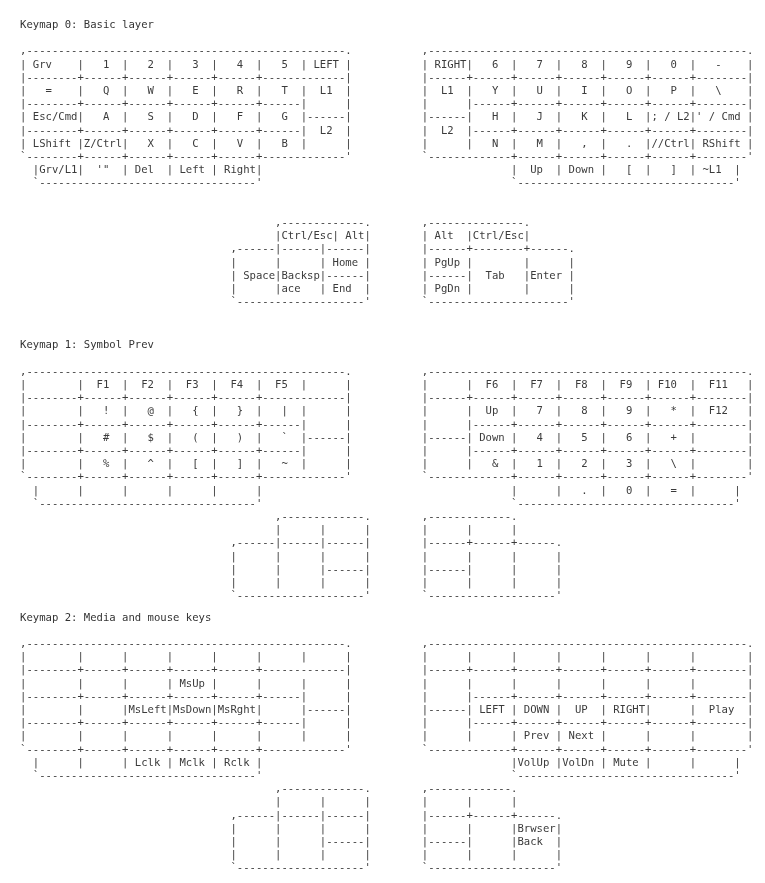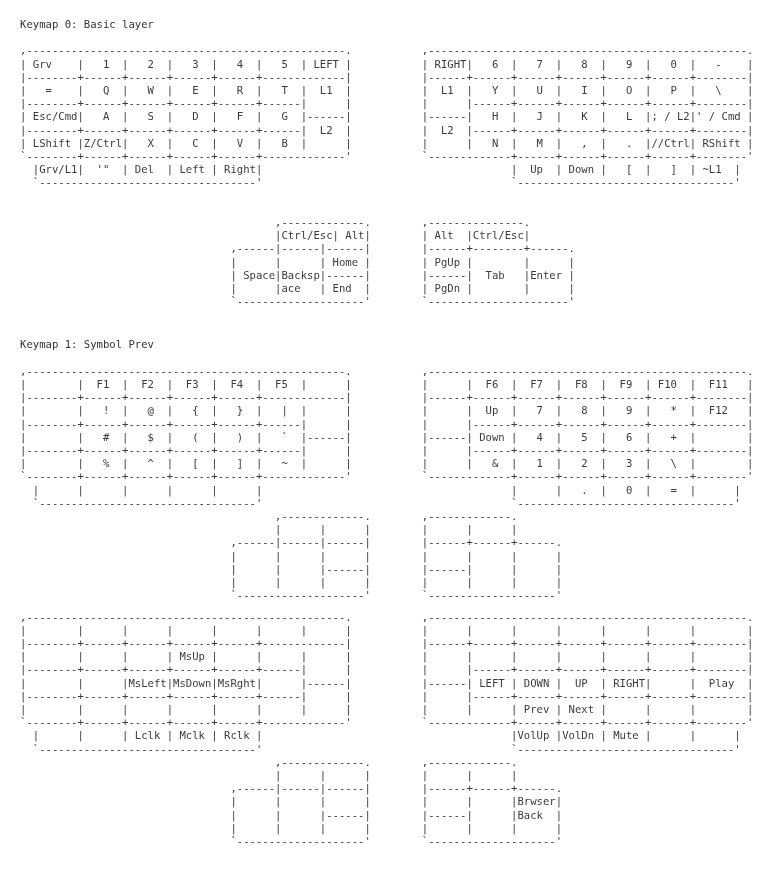--- a/index.html
+++ b/index.html
@@ -88,20 +88,21 @@
                                         ,-------------.        ,-------------.
                                         |      |      |        |      |      |
                                  ,------|------|------|        |------+------+------.
                                  |      |      |      |        |      |      |      |
                                  |      |      |------|        |------|      |      |
                                  |      |      |      |        |      |      |      |
                                  `--------------------'        `--------------------'</pre>
   </div>
 
   <div class="keymap-section tight">
+    <div class="hdr">Keymap 2: Media and mouse keys</div>
     <pre>,--------------------------------------------------.           ,--------------------------------------------------.
 |        |      |      |      |      |      |      |           |      |      |      |      |      |      |        |
 |--------+------+------+------+------+-------------|           |------+------+------+------+------+------+--------|
 |        |      |      | MsUp |      |      |      |           |      |      |      |      |      |      |        |
 |--------+------+------+------+------+------|      |           |      |------+------+------+------+------+--------|
 |        |      |MsLeft|MsDown|MsRght|      |------|           |------| LEFT | DOWN |  UP  | RIGHT|      |  Play  |
 |--------+------+------+------+------+------|      |           |      |------+------+------+------+------+--------|
 |        |      |      |      |      |      |      |           |      |      | Prev | Next |      |      |        |
 `--------+------+------+------+------+-------------'           `-------------+------+------+------+------+--------'
   |      |      | Lclk | Mclk | Rclk |                                       |VolUp |VolDn | Mute |      |      |

